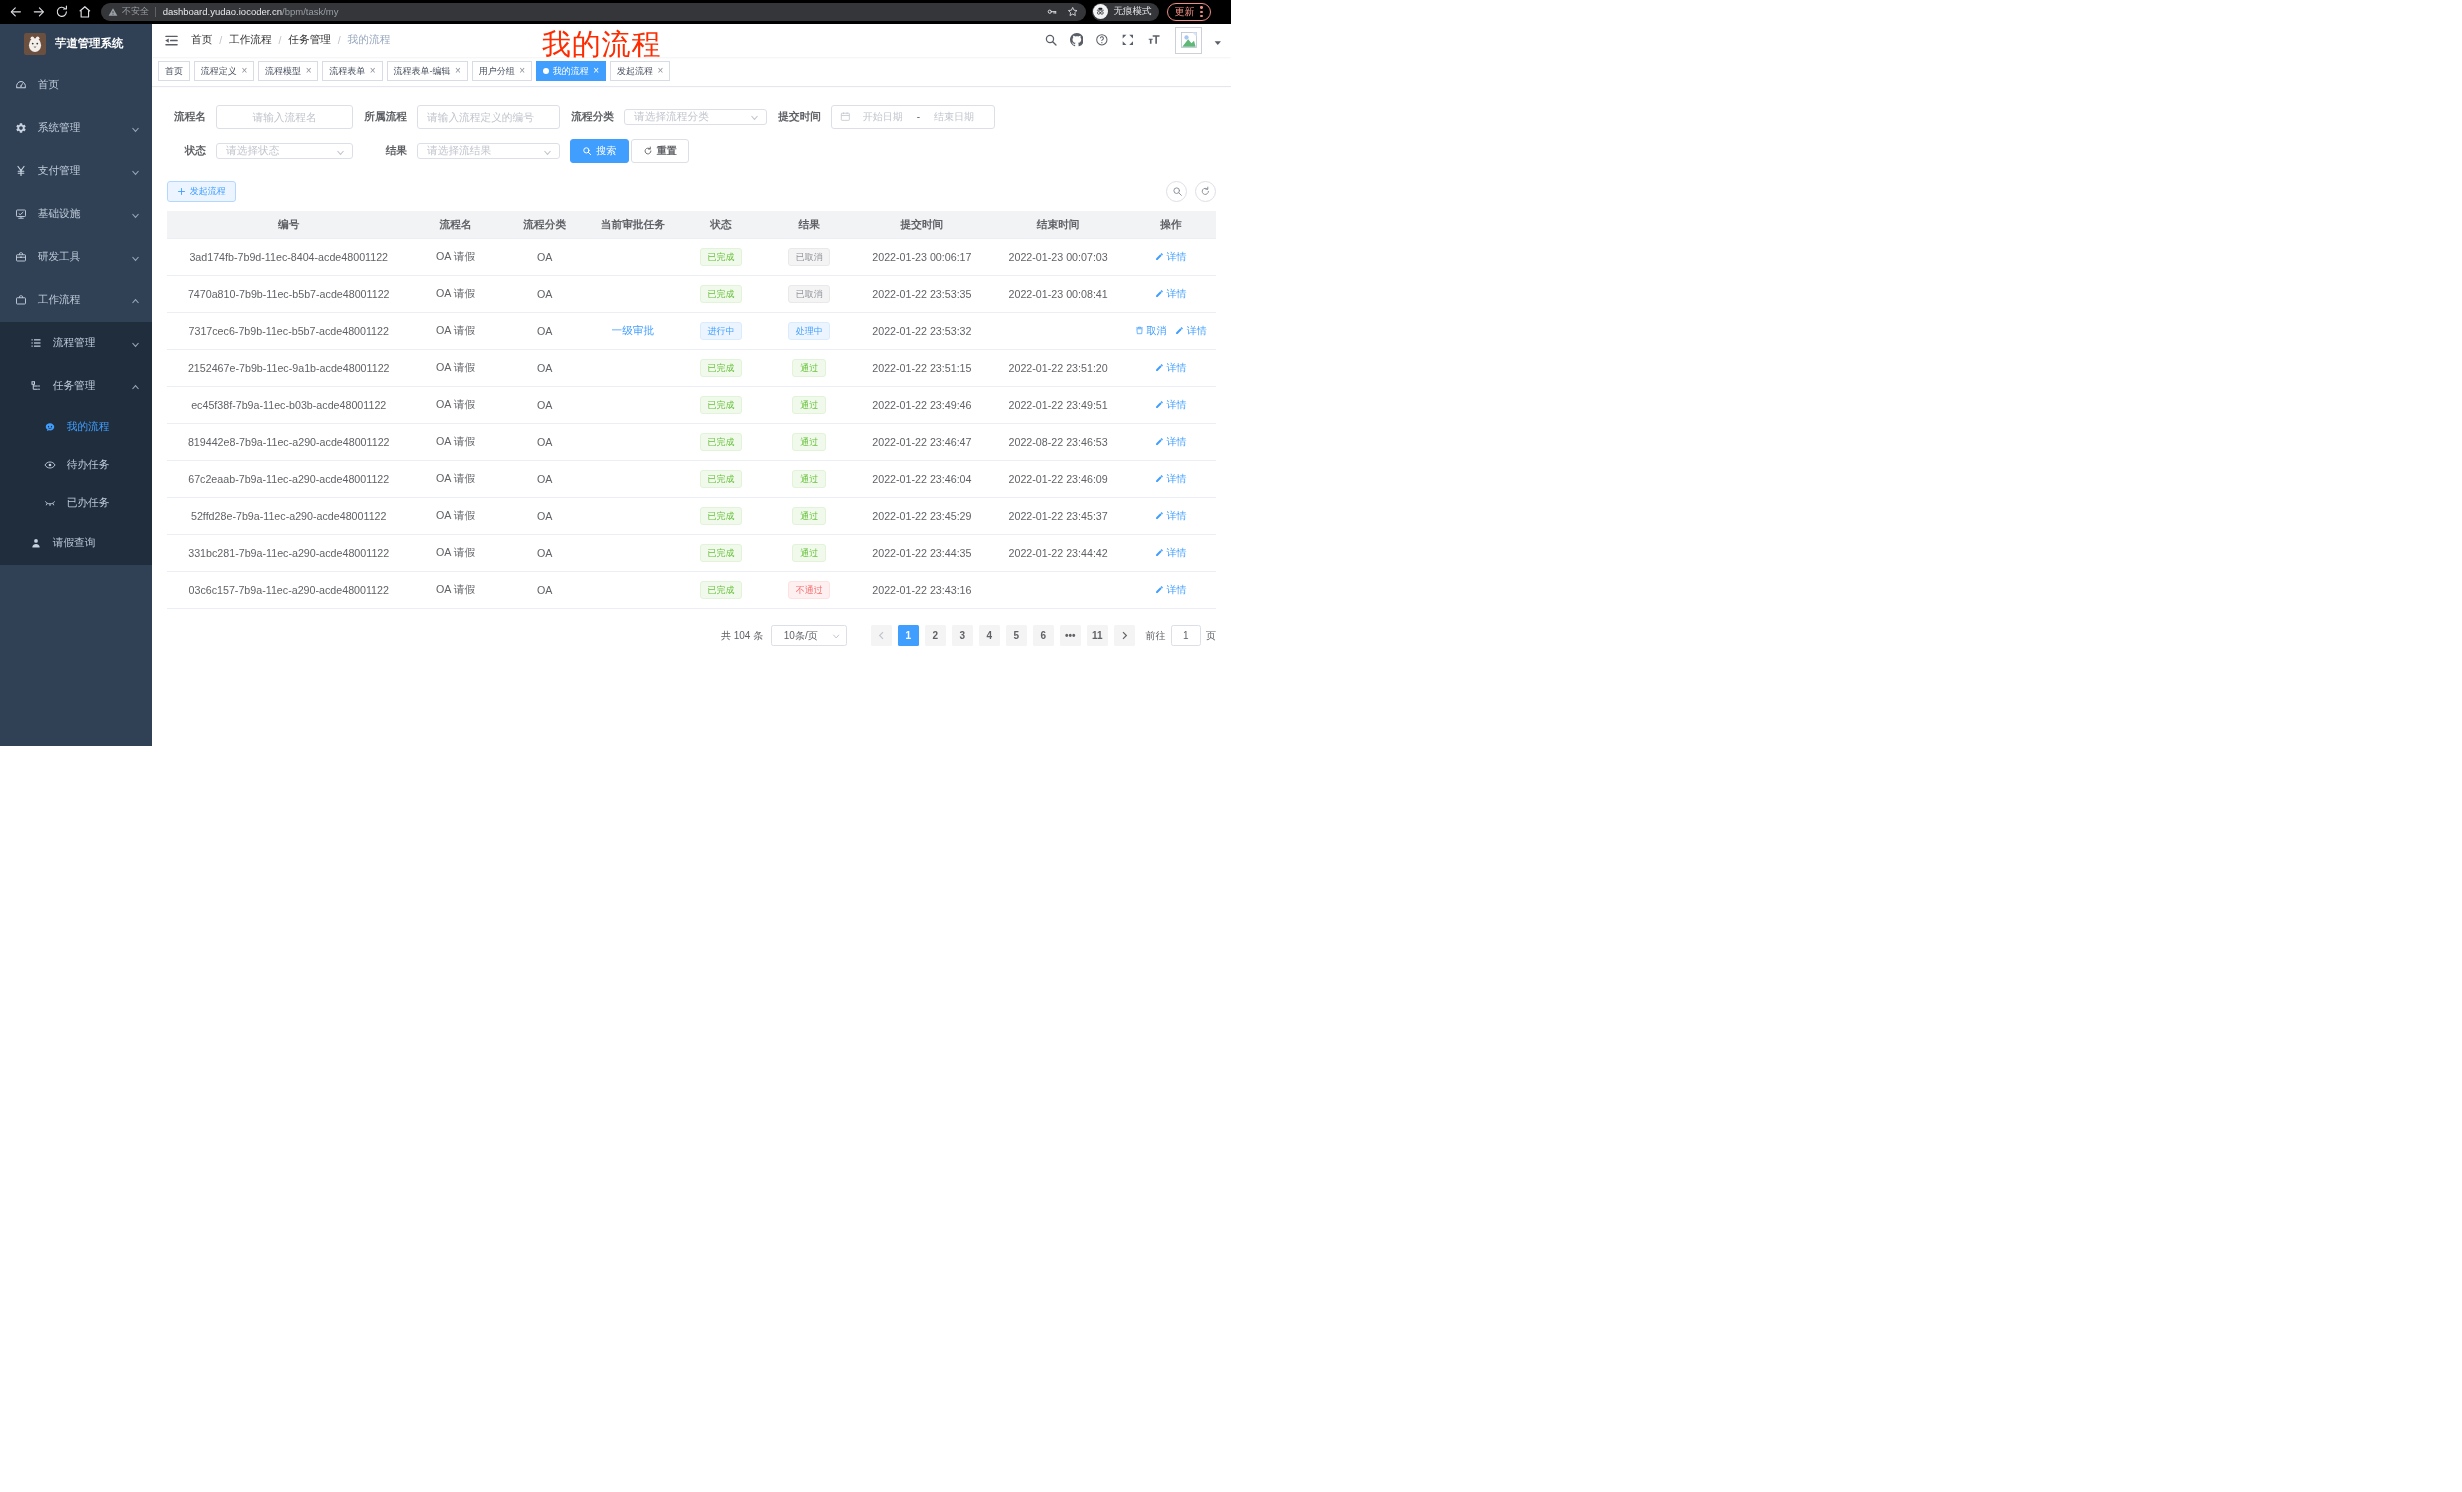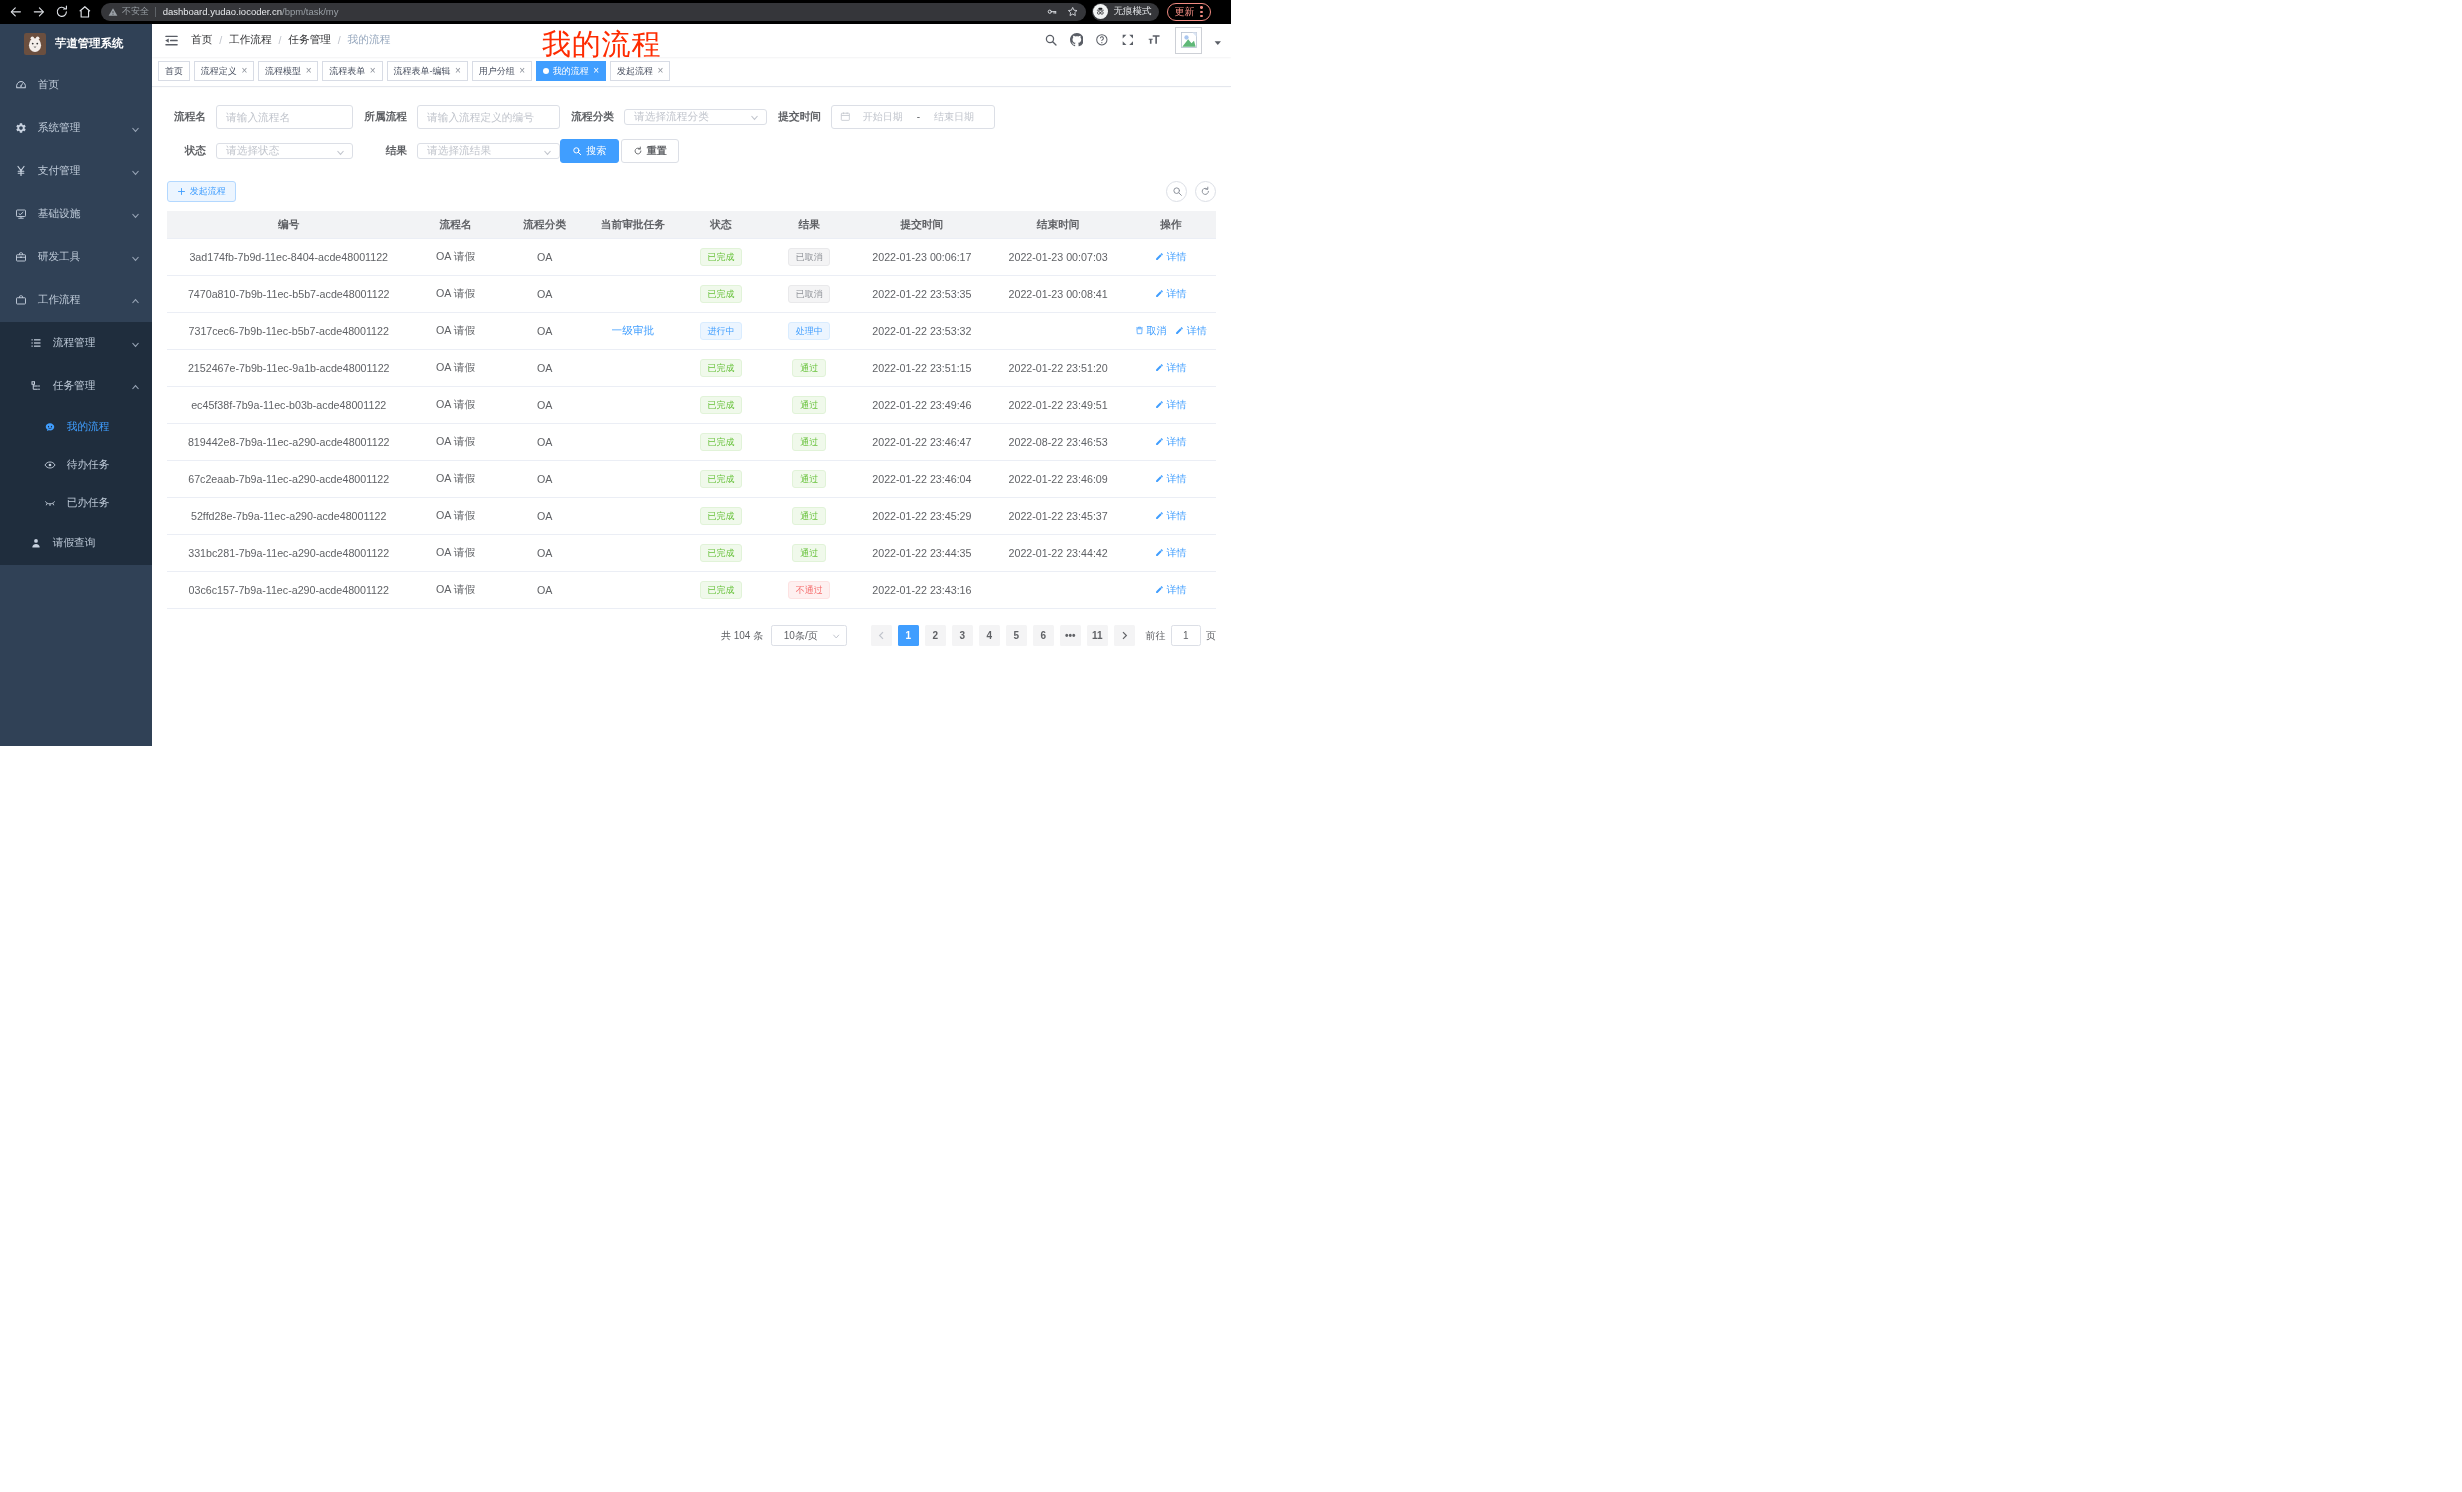--- a/index.html
+++ b/index.html
@@ -71,32 +71,32 @@
   
   .form-row { display:flex; align-items:center; padding-left:6px; }
   .form-row.r1 { margin-top:18px; }
   .form-row.r2 { margin-top:10.7px; }
   .fi { display:flex; align-items:center; }
   .fi + .fi { margin-left:10px; }
   .fi .flabel { font-weight:bold; color:#606266; text-align:right; margin-right:10px; white-space:nowrap; }
   .flabel.w44 { width:33px; } .flabel.w58 { width:44px; }
   .tinput { height:24px; border:0.8px solid #dcdfe6; border-radius:3px; padding:0 9px; font-size:10.7px; color:#606266; font-family:inherit; outline:none; background:#fff; }
   .tinput::placeholder { color:#c0c4cc; }
-  .w180{ width:137px; } .w188{ width:143px; }
+  .w180{ width:137px;text-align:center; } .w188{ width:143px; }
   .select { position:relative; height:16px; border:0.8px solid #dcdfe6; border-radius:3px; display:flex; align-items:center; padding:0 21px 0 9px; background:#fff; cursor:pointer; }
   .select .ph { color:#c0c4cc; font-size:10.7px; white-space:nowrap; }
   .select .sel-chev { position:absolute; right:6.8px; width:9px; height:9px; color:#c0c4cc; }
   .daterange { width:164px; height:24px; border:0.8px solid #dcdfe6; border-radius:3px; display:flex; align-items:center; padding:0 7.6px; background:#fff; cursor:pointer; }
   .daterange .cal { width:10.7px; height:10.7px; color:#c0c4cc; flex:0 0 auto; }
   .daterange .dph { color:#c0c4cc; font-size:10px; flex:1; text-align:center; white-space:nowrap; }
   .daterange .dsep { color:#606266; font-size:10px; padding:0 1.5px; }
   .btn { height:24px; border-radius:3px; border:0.8px solid transparent; display:inline-flex; align-items:center; justify-content:center; font-size:10px; cursor:pointer; font-family:inherit; padding:0 11.4px; }
   .btn .bi { width:10px; height:10px; margin-right:3.8px; }
   .btn .bi svg { width:100%; height:100%; display:block; }
-  .btn-primary { background:#409eff; color:#fff; border-color:#409eff; }
+  .btn-primary { background:#409eff; color:#fff; border-color:#409eff; margin-left:10px; }
   .btn-plain { background:#fff; color:#606266; border-color:#dcdfe6; margin-left:2px;font-weight:bold; }
 
   
   .toolbar { margin-top:18px; display:flex; align-items:center; }
   .btn-create { height:21px; padding:0 9px; background:#ecf5ff; border:0.8px solid #b3d8ff; color:#409eff; border-radius:3px; font-size:9px; display:inline-flex; align-items:center; cursor:pointer; }
   .btn-create .bi { width:9px; height:9px; margin-right:3.8px; }
   .toolbar .tspacer { flex:1; }
   .circle-btn { width:21px; height:21px; border-radius:50%; border:0.8px solid #dcdfe6; background:#fff; display:flex; align-items:center; justify-content:center; color:#8a8f99; cursor:pointer; margin-left:7.6px; }
   .circle-btn svg { width:10.7px; height:10.7px; }
 

